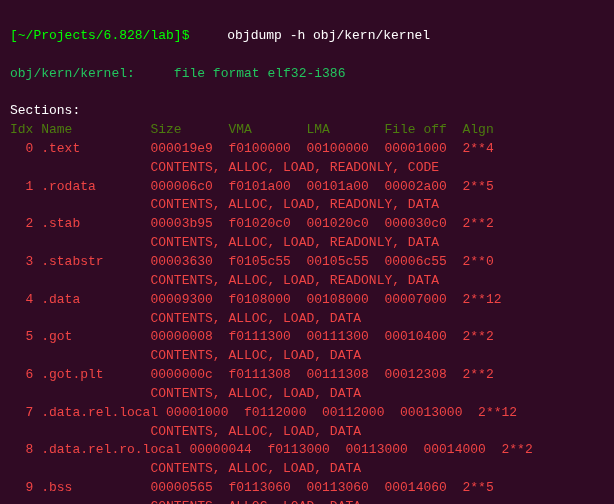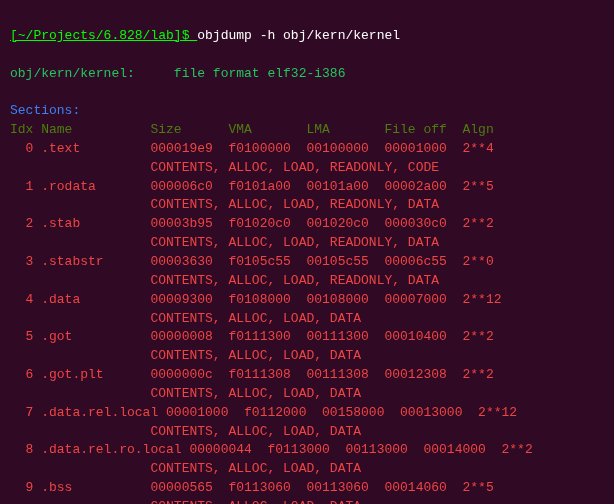--- a/index.html
+++ b/index.html
@@ -16,30 +16,30 @@
       font-size: 13px;
       color: #ffffff;
       padding: 8px 10px;
     }
     .terminal-content {
       white-space: pre;
       line-height: 1.45;
     }
     .prompt {
       color: #00ff00;
-      text-decoration: underline;
     }
     .command {
       color: #ffffff;
+      margin-left: 30px;
     }
     .header-line {
       color: #22c55e;
     }
     .section-header {
-      color: #3b82f6;
+      color: #ffffff;
     }
     .col-headers {
       color: #4d7c0f;
     }
     .data-row {
       color: #ef4444;
     }
   </style>
 </head>
 <body>
@@ -58,21 +58,21 @@
 <span class="data-row">  2 .stab         00003b95  f01020c0  001020c0  000030c0  2**2</span>
 <span class="data-row">                  CONTENTS, ALLOC, LOAD, READONLY, DATA</span>
 <span class="data-row">  3 .stabstr      00003630  f0105c55  00105c55  00006c55  2**0</span>
 <span class="data-row">                  CONTENTS, ALLOC, LOAD, READONLY, DATA</span>
 <span class="data-row">  4 .data         00009300  f0108000  00108000  00007000  2**12</span>
 <span class="data-row">                  CONTENTS, ALLOC, LOAD, DATA</span>
 <span class="data-row">  5 .got          00000008  f0111300  00111300  00010400  2**2</span>
 <span class="data-row">                  CONTENTS, ALLOC, LOAD, DATA</span>
 <span class="data-row">  6 .got.plt      0000000c  f0111308  00111308  00012308  2**2</span>
 <span class="data-row">                  CONTENTS, ALLOC, LOAD, DATA</span>
-<span class="data-row">  7 .data.rel.local 00001000  f0112000  00158000  00013000  2**12</span>
+<span class="data-row">  7 .data.rel.local 00001000  f0112000  00112000  00013000  2**12</span>
 <span class="data-row">                  CONTENTS, ALLOC, LOAD, DATA</span>
 <span class="data-row">  8 .data.rel.ro.local 00000044  f0113000  00113000  00014000  2**2</span>
 <span class="data-row">                  CONTENTS, ALLOC, LOAD, DATA</span>
 <span class="data-row">  9 .bss          00000565  f0113060  00113060  00014060  2**5</span>
 <span class="data-row">                  CONTENTS, ALLOC, LOAD, DATA</span>
 
 
 </div>
 
 </body></html>

